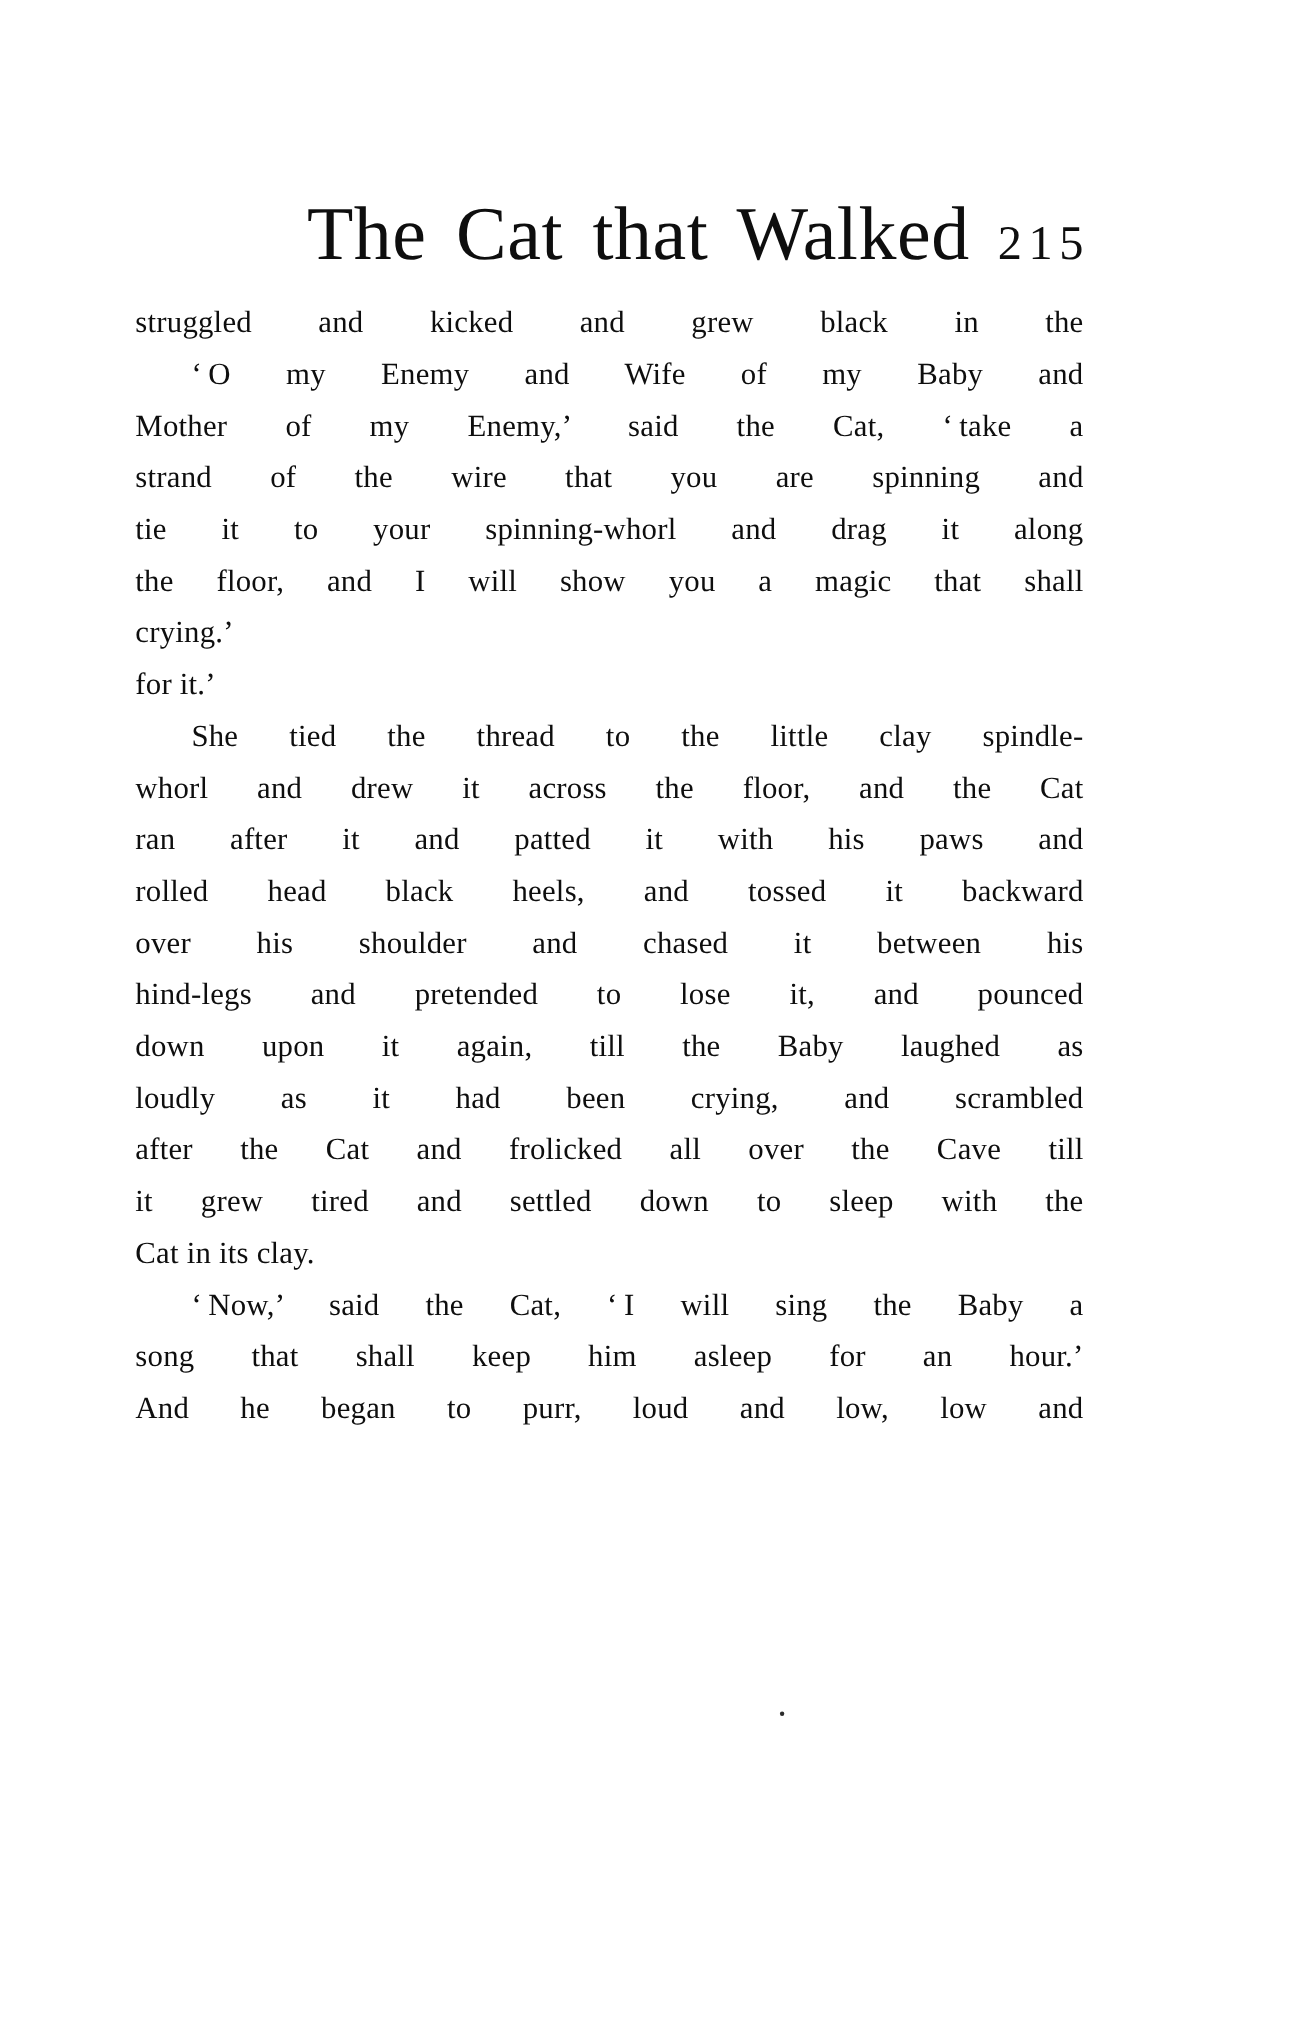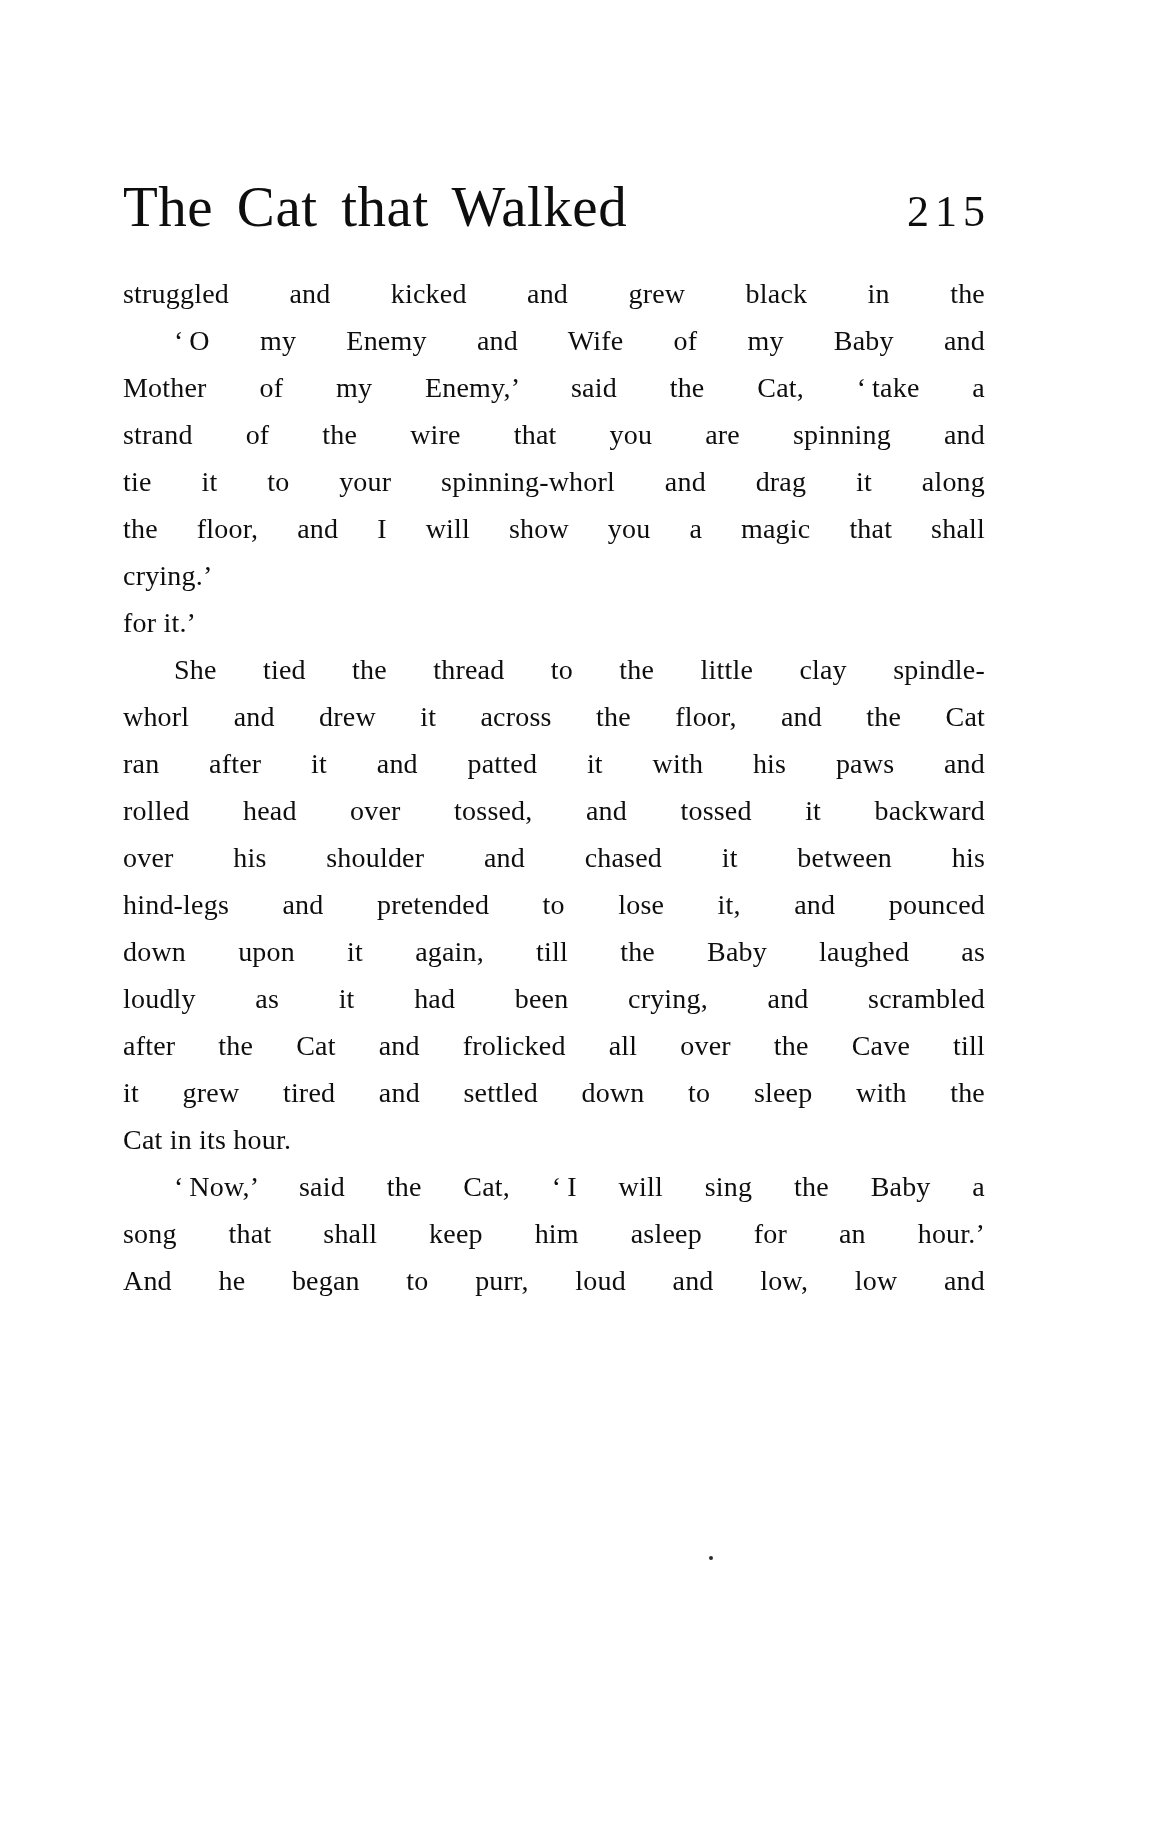--- a/index.html
+++ b/index.html
@@ -18,22 +18,23 @@
   }
   .page-header {
     position: absolute;
     top: 178px;
     left: 123px;
     width: 862px;
     display: flex;
     align-items: baseline;
   }
   .running-title {
-    font-size: 57px;
+    font-size: 69px;
     line-height: 1;
+    margin-left: 156px;
     word-spacing: 9px;
     letter-spacing: 0.5px;
     white-space: nowrap;
   }
   .page-number {
     margin-left: auto;
     font-size: 44px;
     line-height: 1;
     letter-spacing: 6px;
     margin-right: -6px; 
@@ -87,28 +88,28 @@
       <div class="line justify indent">‘ O my Enemy and Wife of my Baby and</div>
       <div class="line justify">Mother of my Enemy,’ said the Cat, ‘ take a</div>
       <div class="line justify">strand of the wire that you are spinning and</div>
       <div class="line justify">tie it to your spinning-whorl and drag it along</div>
       <div class="line justify">the floor, and I will show you a magic that shall</div>
       <div class="line left">crying.’</div>
       <div class="line left">for it.’</div>
       <div class="line justify indent">She tied the thread to the little clay spindle-</div>
       <div class="line justify">whorl and drew it across the floor, and the Cat</div>
       <div class="line justify">ran after it and patted it with his paws and</div>
-      <div class="line justify">rolled head over tossed, and tossed it backward</div>
+      <div class="line justify">rolled head black heels, and tossed it backward</div>
       <div class="line justify">over his shoulder and chased it between his</div>
       <div class="line justify">hind-legs and pretended to lose it, and pounced</div>
       <div class="line justify">down upon it again, till the Baby laughed as</div>
       <div class="line justify">loudly as it had been crying, and scrambled</div>
       <div class="line justify">after the Cat and frolicked all over the Cave till</div>
       <div class="line justify">it grew tired and settled down to sleep with the</div>
-      <div class="line left">Cat in its hour.</div>
+      <div class="line left">Cat in its clay.</div>
       <div class="line justify indent">‘ Now,’ said the Cat, ‘ I will sing the Baby a</div>
       <div class="line justify">song that shall keep him asleep for an hour.’</div>
       <div class="line justify">And he began to purr, loud and low, low and</div>
     </div>
 
   <div class="ink-speck"></div>
 
 </div>
 
 </body></html>

